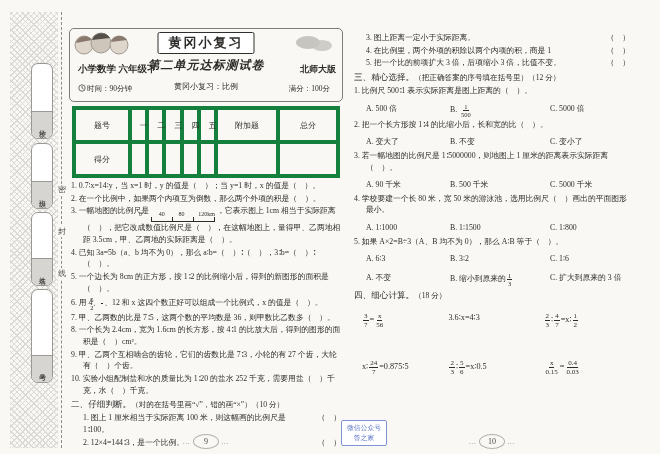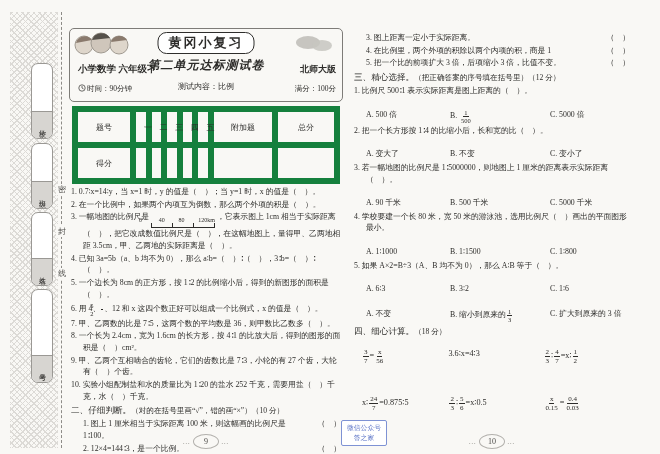--- a/index.html
+++ b/index.html
@@ -23,51 +23,51 @@
 
   
   .page{position:absolute;top:12px;height:438px;}
   .page-left{left:67px;width:278px;}
   .page-right{left:350px;width:284px;padding-top:20px;box-sizing:border-box;}
 
   
   .hbox{position:relative;height:72px;margin:16px 2px 4px 2px;border:1.2px solid #7e7c78;border-radius:5px;}
   .kids{position:absolute;left:4px;top:2px;}
   .titlebox{position:absolute;left:50%;top:3px;transform:translateX(-50%);
-    border:1.5px solid #2f2e2c;border-radius:9px;padding:1px 10px;white-space:nowrap;
+    border:1.5px solid #2f2e2c;border-radius:2px;padding:1px 10px;white-space:nowrap;
     font-weight:bold;font-size:13px;letter-spacing:2px;background:#fff;}
   .clouds{position:absolute;right:6px;top:5px;width:40px;height:18px;}
   .cl{position:absolute;border-radius:50%;background:#c7c5c0;}
   .cl1{left:0;top:2px;width:24px;height:13px;}
   .cl2{left:16px;top:6px;width:20px;height:11px;opacity:.85;}
   .subject{position:absolute;left:8px;top:34px;font-size:9.5px;font-weight:bold;white-space:nowrap;}
   .papertitle{position:absolute;left:50%;top:28px;transform:translateX(-50%);
     font-size:12px;font-weight:bold;letter-spacing:1px;white-space:nowrap;font-style:italic;}
   .edition{position:absolute;right:6px;top:34px;font-size:9px;font-weight:bold;white-space:nowrap;}
   .timerow{position:absolute;left:8px;top:55px;font-size:7.5px;white-space:nowrap;}
   .contentrow{position:absolute;left:50%;top:52px;transform:translateX(-50%);font-size:8px;white-space:nowrap;}
-  .scorerow{position:absolute;right:6px;top:55px;font-size:7.5px;white-space:nowrap;}
+  .scorerow{position:absolute;right:12px;top:55px;font-size:7.5px;white-space:nowrap;}
   .clockicon{vertical-align:-1px;margin-right:1px;}
 
   
   table.score{width:268px;margin:4px auto 2px auto;border-collapse:collapse;table-layout:fixed;}
-  table.score td{border:6px solid #15803d;height:14px;text-align:center;font-size:8px;padding:8px;}
+  table.score td{border:4px solid #15803d;height:14px;text-align:center;font-size:8px;padding:8px;}
   td.w-first{width:36px;} td.w-extra{width:42px;} td.w-total{width:40px;}
 
   
   .sec{padding:0 4px;}
   .sechead{margin:3px 0 1px 0;font-size:8.6px;}
   .sechead b{font-weight:normal;}
   .sechead .note{font-weight:normal;font-size:7.6px;text-align:center;}
   .q{margin:0 0 1px 0;font-size:7.8px;line-height:1.5;padding-left:12px;text-indent:-12px;}
   .judge{display:flex;margin:0 0 1px 0;font-size:7.8px;line-height:1.5;padding-left:12px;}
   .judge .jtxt{flex:1;}
   .judge .jbrk{margin-left:4px;white-space:nowrap;}
   .opts{display:grid;grid-template-columns:1.05fr 1.25fr 1fr;font-size:7.8px;line-height:1.6;
-    padding-left:12px;margin:12px 0 1px 0;}
+    padding-left:12px;margin:6px 0 1px 0;}
 
   
   .frac{display:inline-flex;flex-direction:column;align-items:center;vertical-align:middle;
     font-size:6.5px;line-height:7px;margin:0 1px;}
   .frac .fn{border-bottom:1px solid currentColor;padding:0 1px;}
   .frac .fd{padding:0 1px;}
 
   
   .scalebar{display:inline-block;width:64px;vertical-align:-3px;margin:0 2px;}
   .sb-labels{display:flex;justify-content:space-between;font-size:6px;line-height:6px;}
@@ -141,21 +141,21 @@
         <span class="cl cl1"></span>
         <span class="cl cl2"></span>
       </span>
       <span class="subject">小学数学 六年级下</span>
       <span class="papertitle">第二单元达标测试卷</span>
       <span class="edition">北师大版</span>
       <span class="timerow"><svg class="clockicon" width="8" height="8" viewBox="0 0 10 10">
             <circle cx="5" cy="5" r="4" fill="none" stroke="#4a4946"></circle>
             <path d="M5 2.5V5L7 6.2" stroke="#4a4946" fill="none"></path>
           </svg><span>时间：90分钟</span></span>
-      <span class="contentrow">测试内容：比例</span>
+      <span class="contentrow">黄冈小复习：比例</span>
       <span class="scorerow">满分：100分</span>
     </div>
 
     <table class="score">
       <tbody>
           <tr>
         <td class="w-first">题号</td>
         <td>一</td>
         <td>二</td>
         <td>三</td>

